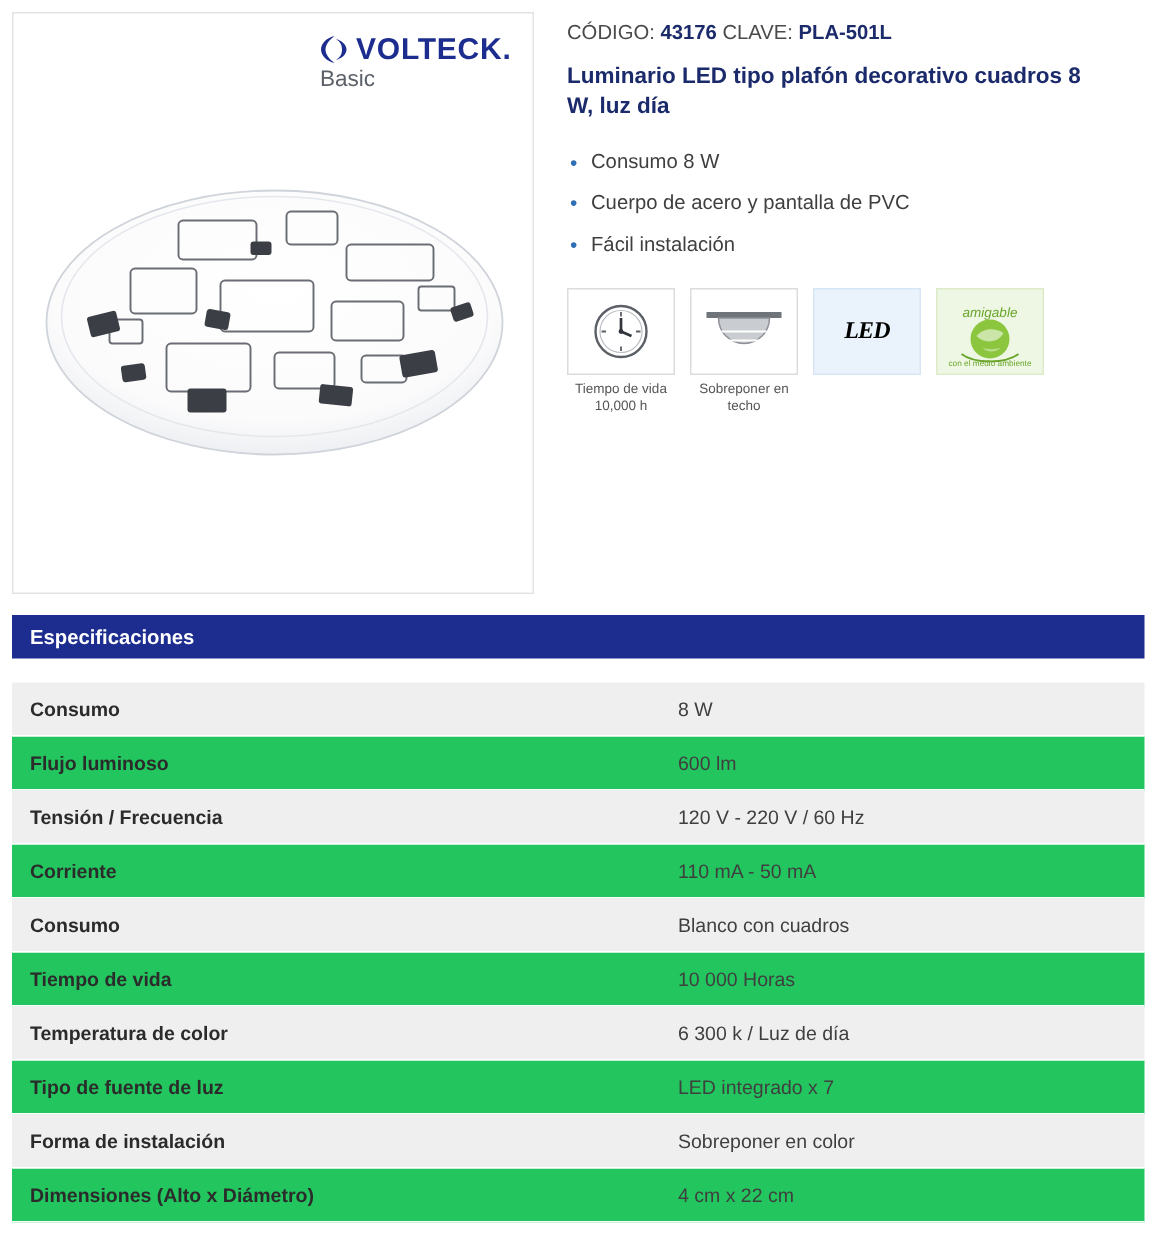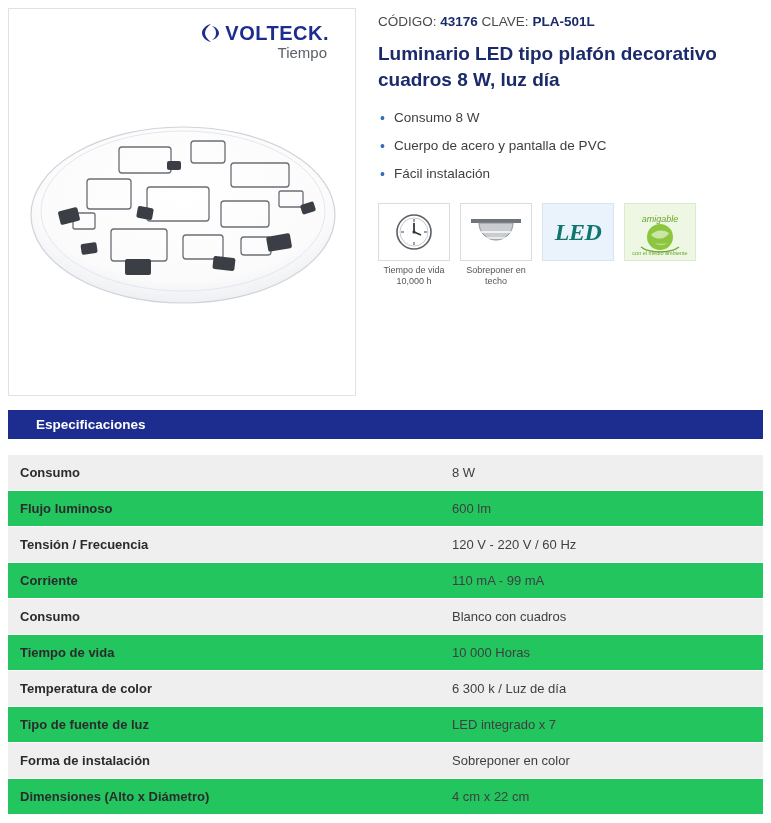--- a/index.html
+++ b/index.html
@@ -25,22 +25,22 @@
   .image-box {
     width: 348px;
     height: 388px;
     border: 1px solid #e2e2e2;
     background: #fff;
     position: relative;
     flex: 0 0 348px;
   }
   .brand {
     position: absolute;
-    top: 14px; right: 26px;
-    text-align: right;
+    top: 14px; right: 14px;
+    text-align: left;
     line-height: 1;
   }
   .brand-row {
     display: flex;
     align-items: center;
     justify-content: flex-end;
   }
   .brand-mark {
     width: 20px; height: 20px;
     margin-right: 4px;
@@ -70,21 +70,21 @@
     flex: 1 1 auto;
     padding: 6px 10px 0 22px;
   }
   .codeline {
     font-size: 13.5px;
     color: #4a4a4a;
     margin-bottom: 12px;
   }
   .code-num { font-weight: bold; color: #1b2a6b; }
   .title {
-    font-size: 19px;
+    font-size: 15px;
     font-weight: bold;
     color: #1b2a6b;
     line-height: 1.35;
     margin: 0 0 16px 0;
     max-width: 350px;
   }
   ul.features {
     list-style: none;
     margin: 0 0 18px 0;
     padding: 0;
@@ -136,33 +136,33 @@
   .icon-cap {
     font-size: 9px;
     line-height: 1.2;
     color: #555;
     margin-top: 4px;
   }
   .led-text {
     font-family: "Liberation Serif", serif;
     font-style: italic;
     font-weight: bold;
-    font-size: 24px;
-    color: #0f766e;
+    font-size: 16px;
+    color: #000000;
     letter-spacing: -0.5px;
   }
 
   
   .spec-header {
     margin: 14px 8px 0 8px;
     background: #1d2d8f;
     color: #fff;
     font-size: 13.5px;
     font-weight: bold;
-    padding: 7px 28px;
+    padding: 7px 12px;
   }
   table.spec {
     margin: 16px 8px;
     width: 755px;
     border-collapse: collapse;
     font-size: 13px;
   }
   table.spec td {
     padding: 10px 12px;
     vertical-align: middle;
@@ -189,21 +189,21 @@
       <div class="brand">
         <div class="brand-row">
           <span class="brand-mark">
             <svg width="20" height="20" viewBox="0 0 20 20">
               <path d="M10 1 C5 2 1 6 1 10 c0 4 4 8 9 9 -4-3-6-6-6-9 0-3 2-6 6-9z" fill="#1d2d8f"></path>
               <path d="M11 3 c4 1 7 4 7 7 0 3-3 6-7 7 3-2 4-4 4-7 0-3-1-5-4-7z" fill="#1d2d8f"></path>
             </svg>
           </span>
           <span class="brand-name">VOLTECK.</span>
         </div>
-        <div class="brand-sub">Tiempo</div>
+        <div class="brand-sub">Basic</div>
       </div>
 
       <div class="lamp-wrap">
         <svg width="336" height="200" viewBox="0 0 336 200">
           <defs>
             <radialGradient id="g1" cx="50%" cy="38%" r="68%">
               <stop offset="0%" stop-color="#ffffff"></stop>
               <stop offset="72%" stop-color="#fbfbfc"></stop>
               <stop offset="100%" stop-color="#e8eaee"></stop>
             </radialGradient>
@@ -326,21 +326,21 @@
       <tr class="even">
         <td class="k">Flujo luminoso</td>
         <td class="v">600 lm</td>
       </tr>
       <tr class="odd">
         <td class="k">Tensión / Frecuencia</td>
         <td class="v">120 V - 220 V / 60 Hz</td>
       </tr>
       <tr class="even">
         <td class="k">Corriente</td>
-        <td class="v">110 mA - 99 mA</td>
+        <td class="v">110 mA - 50 mA</td>
       </tr>
       <tr class="odd">
         <td class="k">Consumo</td>
         <td class="v">Blanco con cuadros</td>
       </tr>
       <tr class="even">
         <td class="k">Tiempo de vida</td>
         <td class="v">10 000 Horas</td>
       </tr>
       <tr class="odd">

